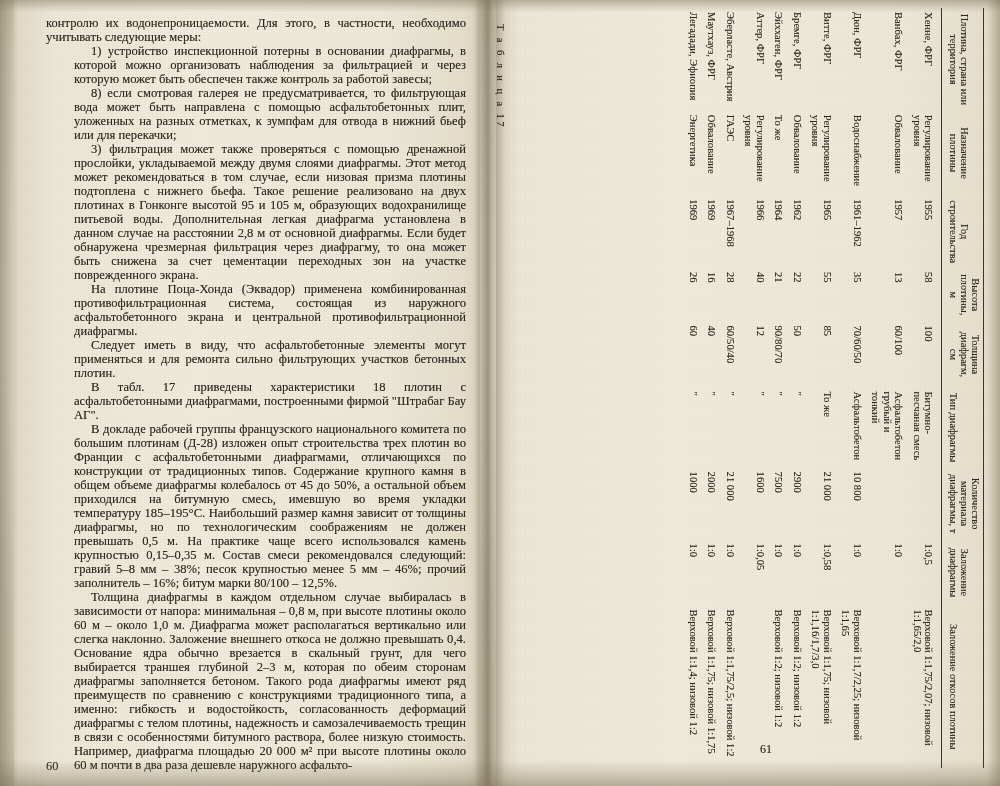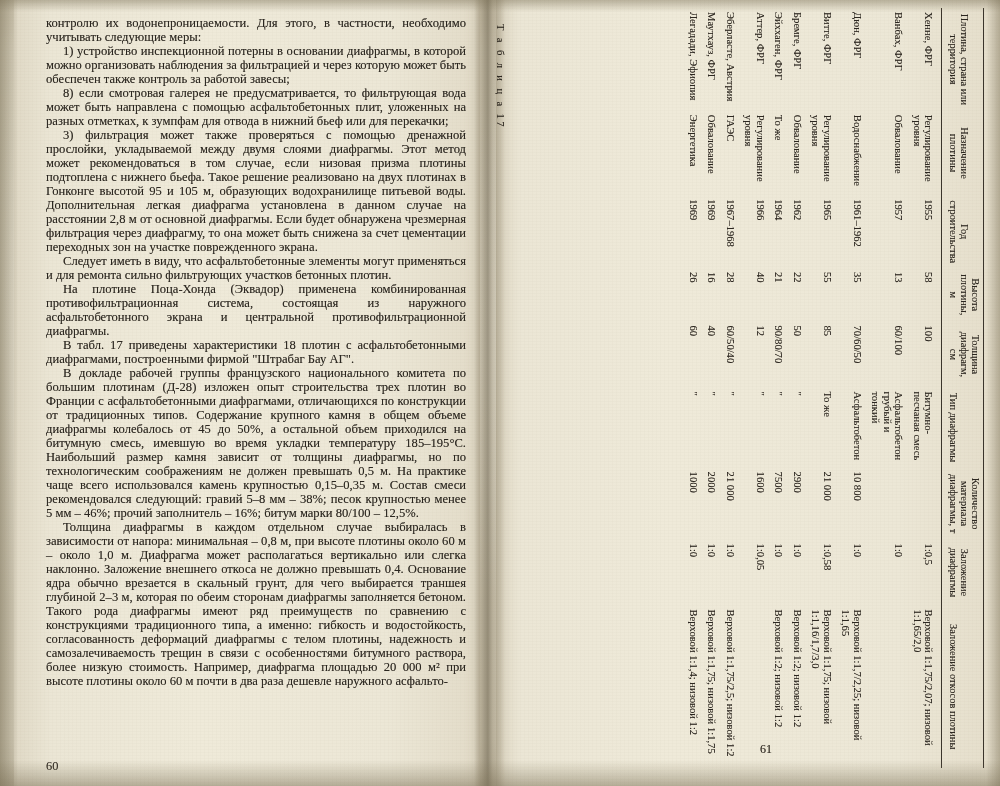--- a/index.html
+++ b/index.html
@@ -65,21 +65,21 @@
   
   #body-text{
     position:absolute;left:46px;top:16px;width:420px;
     color:#2a2620;
     font-size:12.6px;line-height:14px;
     text-align:justify;
     -webkit-hyphens:none;hyphens:none;
     font-family:"Liberation Serif", serif;
   }
   #body-text p{margin:0;}
-  #body-text p.ind{text-indent:17px;}
+  #body-text p.ind{text-indent:17px;margin-left:28px;}
   .folio-left{
     position:absolute;left:46px;top:759px;font-size:12.4px;color:#2f2a23;
   }
 
   
   #table-caption{
     position:absolute;left:506px;top:24px;
     font-size:10.5px;letter-spacing:2.4px;color:#2d2821;
     transform:rotate(90deg);transform-origin:left top;
     white-space:nowrap;
@@ -132,22 +132,22 @@
 
   <div class="sheet left"></div>
   <div class="sheet right"></div>
   <div class="gutter"></div>
 
   <div id="body-text" class="ink-soft">
       <p class="">контролю их водонепроницаемости. Для этого, в частности, необходимо учитывать следующие меры:</p>
       <p class="ind">1) устройство инспекционной потерны в основании диафрагмы, в которой можно организовать наблюдения за фильтрацией и через которую может быть обеспечен также контроль за работой завесы;</p>
       <p class="ind">8) если смотровая галерея не предусматривается, то фильтрующая вода может быть направлена с помощью асфальтобетонных плит, уложенных на разных отметках, к зумпфам для отвода в нижний бьеф или для перекачки;</p>
       <p class="ind">3) фильтрация может также проверяться с помощью дренажной прослойки, укладываемой между двумя слоями диафрагмы. Этот метод может рекомендоваться в том случае, если низовая призма плотины подтоплена с нижнего бьефа. Такое решение реализовано на двух плотинах в Гонконге высотой 95 и 105 м, образующих водохранилище питьевой воды. Дополнительная легкая диафрагма установлена в данном случае на расстоянии 2,8 м от основной диафрагмы. Если будет обнаружена чрезмерная фильтрация через диафрагму, то она может быть снижена за счет цементации переходных зон на участке поврежденного экрана.</p>
+      <p class="ind">На плотине Поца-Хонда (Эквадор) применена комбинированная противофильтрационная система, состоящая из наружного асфальтобетонного экрана и центральной противофильтрационной диафрагмы.</p>
       <p class="ind">Следует иметь в виду, что асфальтобетонные элементы могут применяться и для ремонта сильно фильтрующих участков бетонных плотин.</p>
-      <p class="ind">На плотине Поца-Хонда (Эквадор) применена комбинированная противофильтрационная система, состоящая из наружного асфальтобетонного экрана и центральной противофильтрационной диафрагмы.</p>
       <p class="ind">В табл. 17 приведены характеристики 18 плотин с асфальтобетонными диафрагмами, построенными фирмой "Штрабаг Бау АГ".</p>
       <p class="ind">В докладе рабочей группы французского национального комитета по большим плотинам (Д-28) изложен опыт строительства трех плотин во Франции с асфальтобетонными диафрагмами, отличающихся по конструкции от традиционных типов. Содержание крупного камня в общем объеме диафрагмы колебалось от 45 до 50%, а остальной объем приходился на битумную смесь, имевшую во время укладки температуру 185–195°C. Наибольший размер камня зависит от толщины диафрагмы, но по технологическим соображениям не должен превышать 0,5 м. На практике чаще всего использовался камень крупностью 0,15–0,35 м. Состав смеси рекомендовался следующий: гравий 5–8 мм – 38%; песок крупностью менее 5 мм – 46%; прочий заполнитель – 16%; битум марки 80/100 – 12,5%.</p>
       <p class="ind">Толщина диафрагмы в каждом отдельном случае выбиралась в зависимости от напора: минимальная – 0,8 м, при высоте плотины около 60 м – около 1,0 м. Диафрагма может располагаться вертикально или слегка наклонно. Заложение внешнего откоса не должно превышать 0,4. Основание ядра обычно врезается в скальный грунт, для чего выбирается траншея глубиной 2–3 м, которая по обеим сторонам диафрагмы заполняется бетоном. Такого рода диафрагмы имеют ряд преимуществ по сравнению с конструкциями традиционного типа, а именно: гибкость и водостойкость, согласованность деформаций диафрагмы с телом плотины, надежность и самозалечиваемость трещин в связи с особенностями битумного раствора, более низкую стоимость. Например, диафрагма площадью 20 000 м² при высоте плотины около 60 м почти в два раза дешевле наружного асфальто-</p>
     </div>
   <div class="folio-left ink-soft">60</div>
 
   <div id="table-caption" class="ink-soft">Т а б л и ц а 17</div>
 
   <div id="rot-stage">
     <table class="tbl ink-soft">

